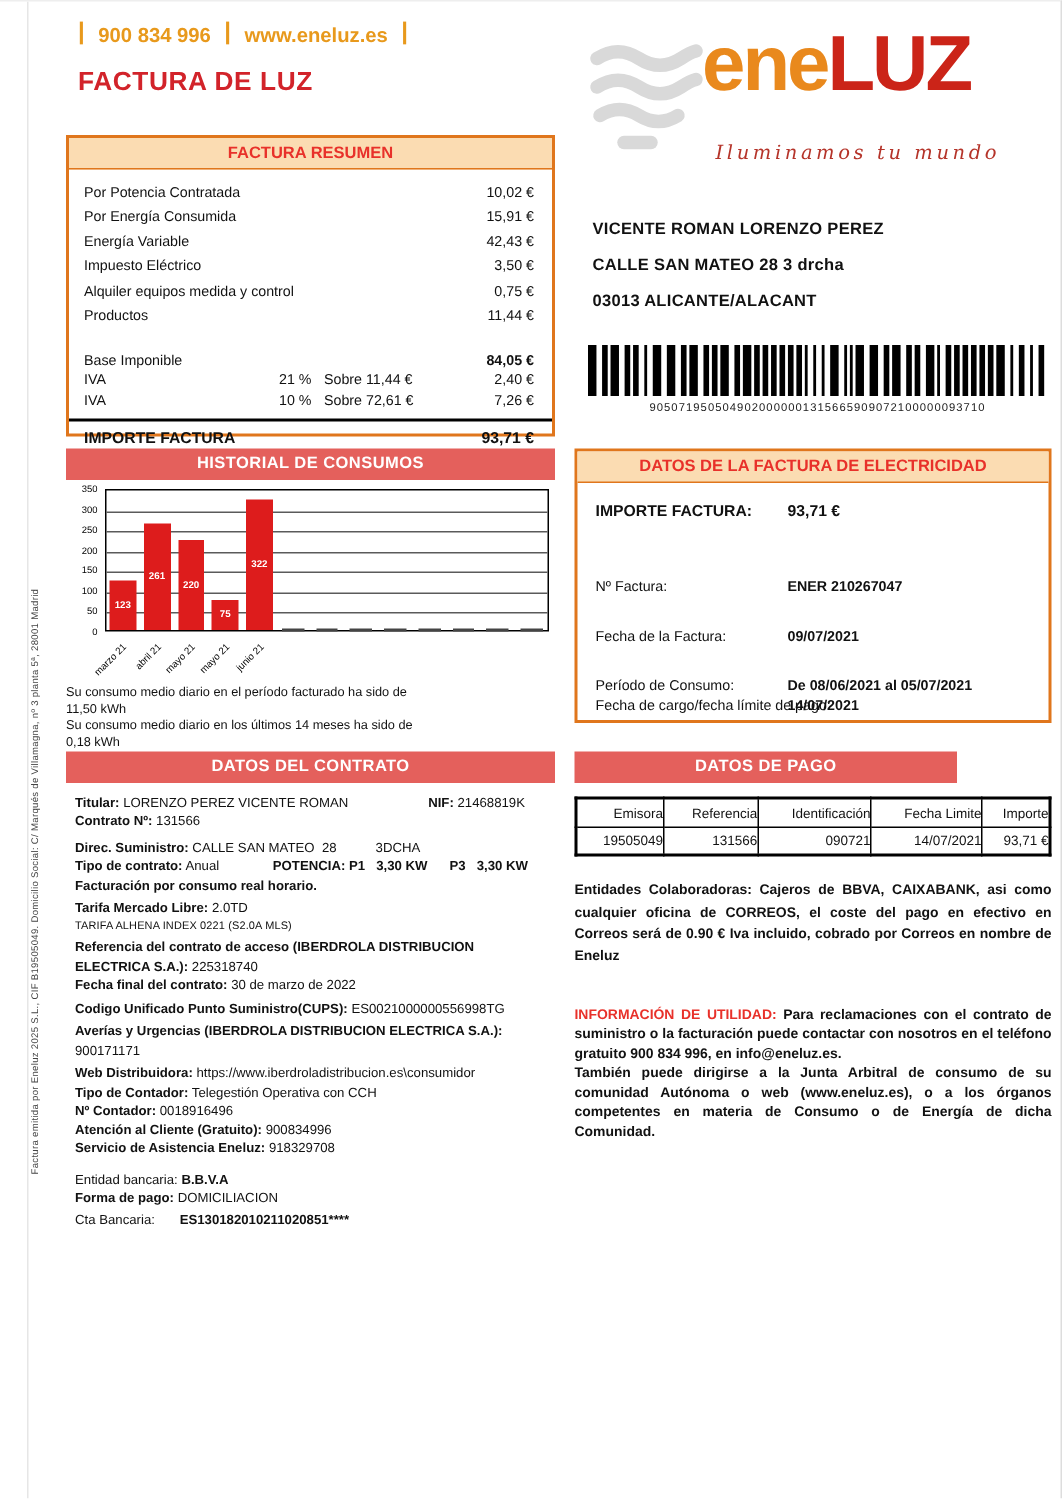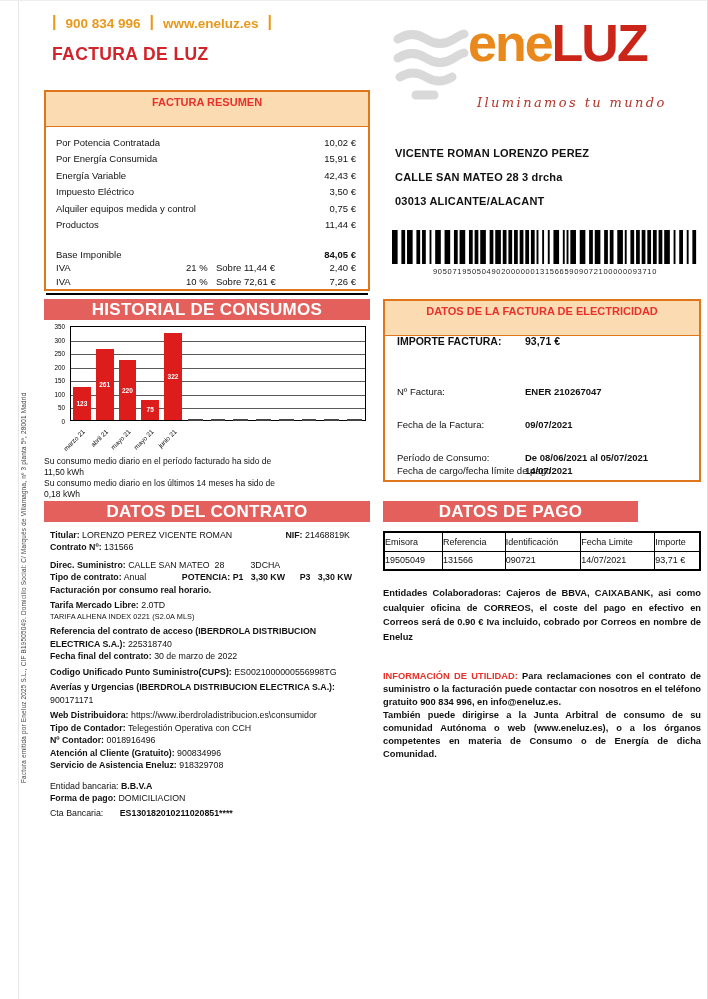--- a/index.html
+++ b/index.html
@@ -25,21 +25,21 @@
   .logo-waves { position:absolute; left:390px; top:26px; }
   .brand { position:absolute; left:468px; top:16px; font-size:52px; font-weight:bold;
            letter-spacing:-2px; line-height:1; }
   .brand .ene { color:#E9891D; } .brand .luz { color:#CB2418; }
   .tagline { position:absolute; left:477px; top:94px; font-style:italic; font-size:13px;
              color:#B5342A; letter-spacing:2.4px; font-family:"DejaVu Serif", serif; }
 
   
   .box-orange { position:absolute; border:2px solid #E0761C; background:#fff; }
   .hdr-peach { background:#FBDCB2; color:#E8312A; font-weight:bold; text-align:center;
-               font-size:11px; height:35px; line-height:21px; border-bottom:1px solid #E0761C; }
+               font-size:11px; height:21px; line-height:21px; border-bottom:1px solid #E0761C; }
 
   
   .resumen { left:44px; top:89px; width:326px; height:201px; }
   .res-body { padding:7px 12px 0 10px; }
   .res-row { display:flex; justify-content:space-between; align-items:center; height:16.5px; font-size:9.5px; }
   .res-base { display:flex; justify-content:space-between; align-items:center; height:14px;
               font-size:9.5px; margin-top:14px; }
   .res-base .v { font-weight:bold;text-align:center; }
   .iva-row { display:flex; align-items:center; height:13.5px; font-size:9.5px; }
   .iva-row .l { width:130px; } .iva-row .p { width:30px; } .iva-row .s { flex:1; }
@@ -48,21 +48,21 @@
                display:flex; justify-content:space-between; font-weight:bold; font-size:10.5px; }
 
   
   .cust-line { position:absolute; left:395px; font-weight:bold; font-size:11px; letter-spacing:.2px; }
   .barcode { position:absolute; left:392px; top:229px; width:306px; height:34px; }
   .barcode-num { position:absolute; left:392px; top:266px; width:306px; text-align:center;
                  font-size:7.5px; letter-spacing:.7px; color:#222; }
 
   
   .hdr-red { position:absolute; background:#E4605C; color:#fff; font-weight:bold; text-align:center;
-             font-size:17px; height:21px; line-height:21px; letter-spacing:.3px; }
+             font-size:11px; height:21px; line-height:21px; letter-spacing:.3px; }
 
   
   .chart-wrap { position:absolute; left:44px; top:322px; width:326px; height:130px; }
   .chart-ylabels { position:absolute; left:0; top:0; width:24px; height:101px; }
   .ytick { position:absolute; right:3px; font-size:6.3px; color:#000; }
   .chart-plot { position:absolute; left:26px; top:3px; width:296px; height:95px;
                 border:1px solid #000; background:#fff; }
   .gridline { position:absolute; left:0; width:100%; height:1px; background:#5a5a5a; }
   .bar { position:absolute; bottom:0; display:flex; align-items:center; justify-content:center; }
   .barval { color:#fff; font-size:6.5px; font-weight:bold; }
@@ -85,21 +85,21 @@
   .ct p { margin:0; }
   .b { font-weight:bold; }
   .ct .mt { margin-top:5px; } .ct .mt2 { margin-top:3px; }
   .ct .tiny { font-size:7.3px; letter-spacing:.1px; }
   .flexline { display:flex; }
   .pre { white-space:pre; }
 
   
   .pago { position:absolute; left:383px; top:500px; width:318px; }
   .pago-table { width:318px; border-collapse:collapse; margin-top:9px; font-size:9px; }
-  .pago-table th, .pago-table td { border:1px solid #000; text-align:left; height:19px; font-weight:normal; }
+  .pago-table th, .pago-table td { border:1px solid #000; text-align:right; height:19px; font-weight:normal; }
   .pago-table { border:2px solid #000; }
   .pago-text { margin-top:15px; font-weight:bold; font-size:9.3px; text-align:justify; line-height:1.58; }
   .info { margin-top:25px; font-weight:bold; font-size:9.3px; text-align:justify; line-height:1.4; }
   .red { color:#E8312A; }
 </style>
 </head>
 <body>
 
 <div class="page">
   <div class="vline"></div>

